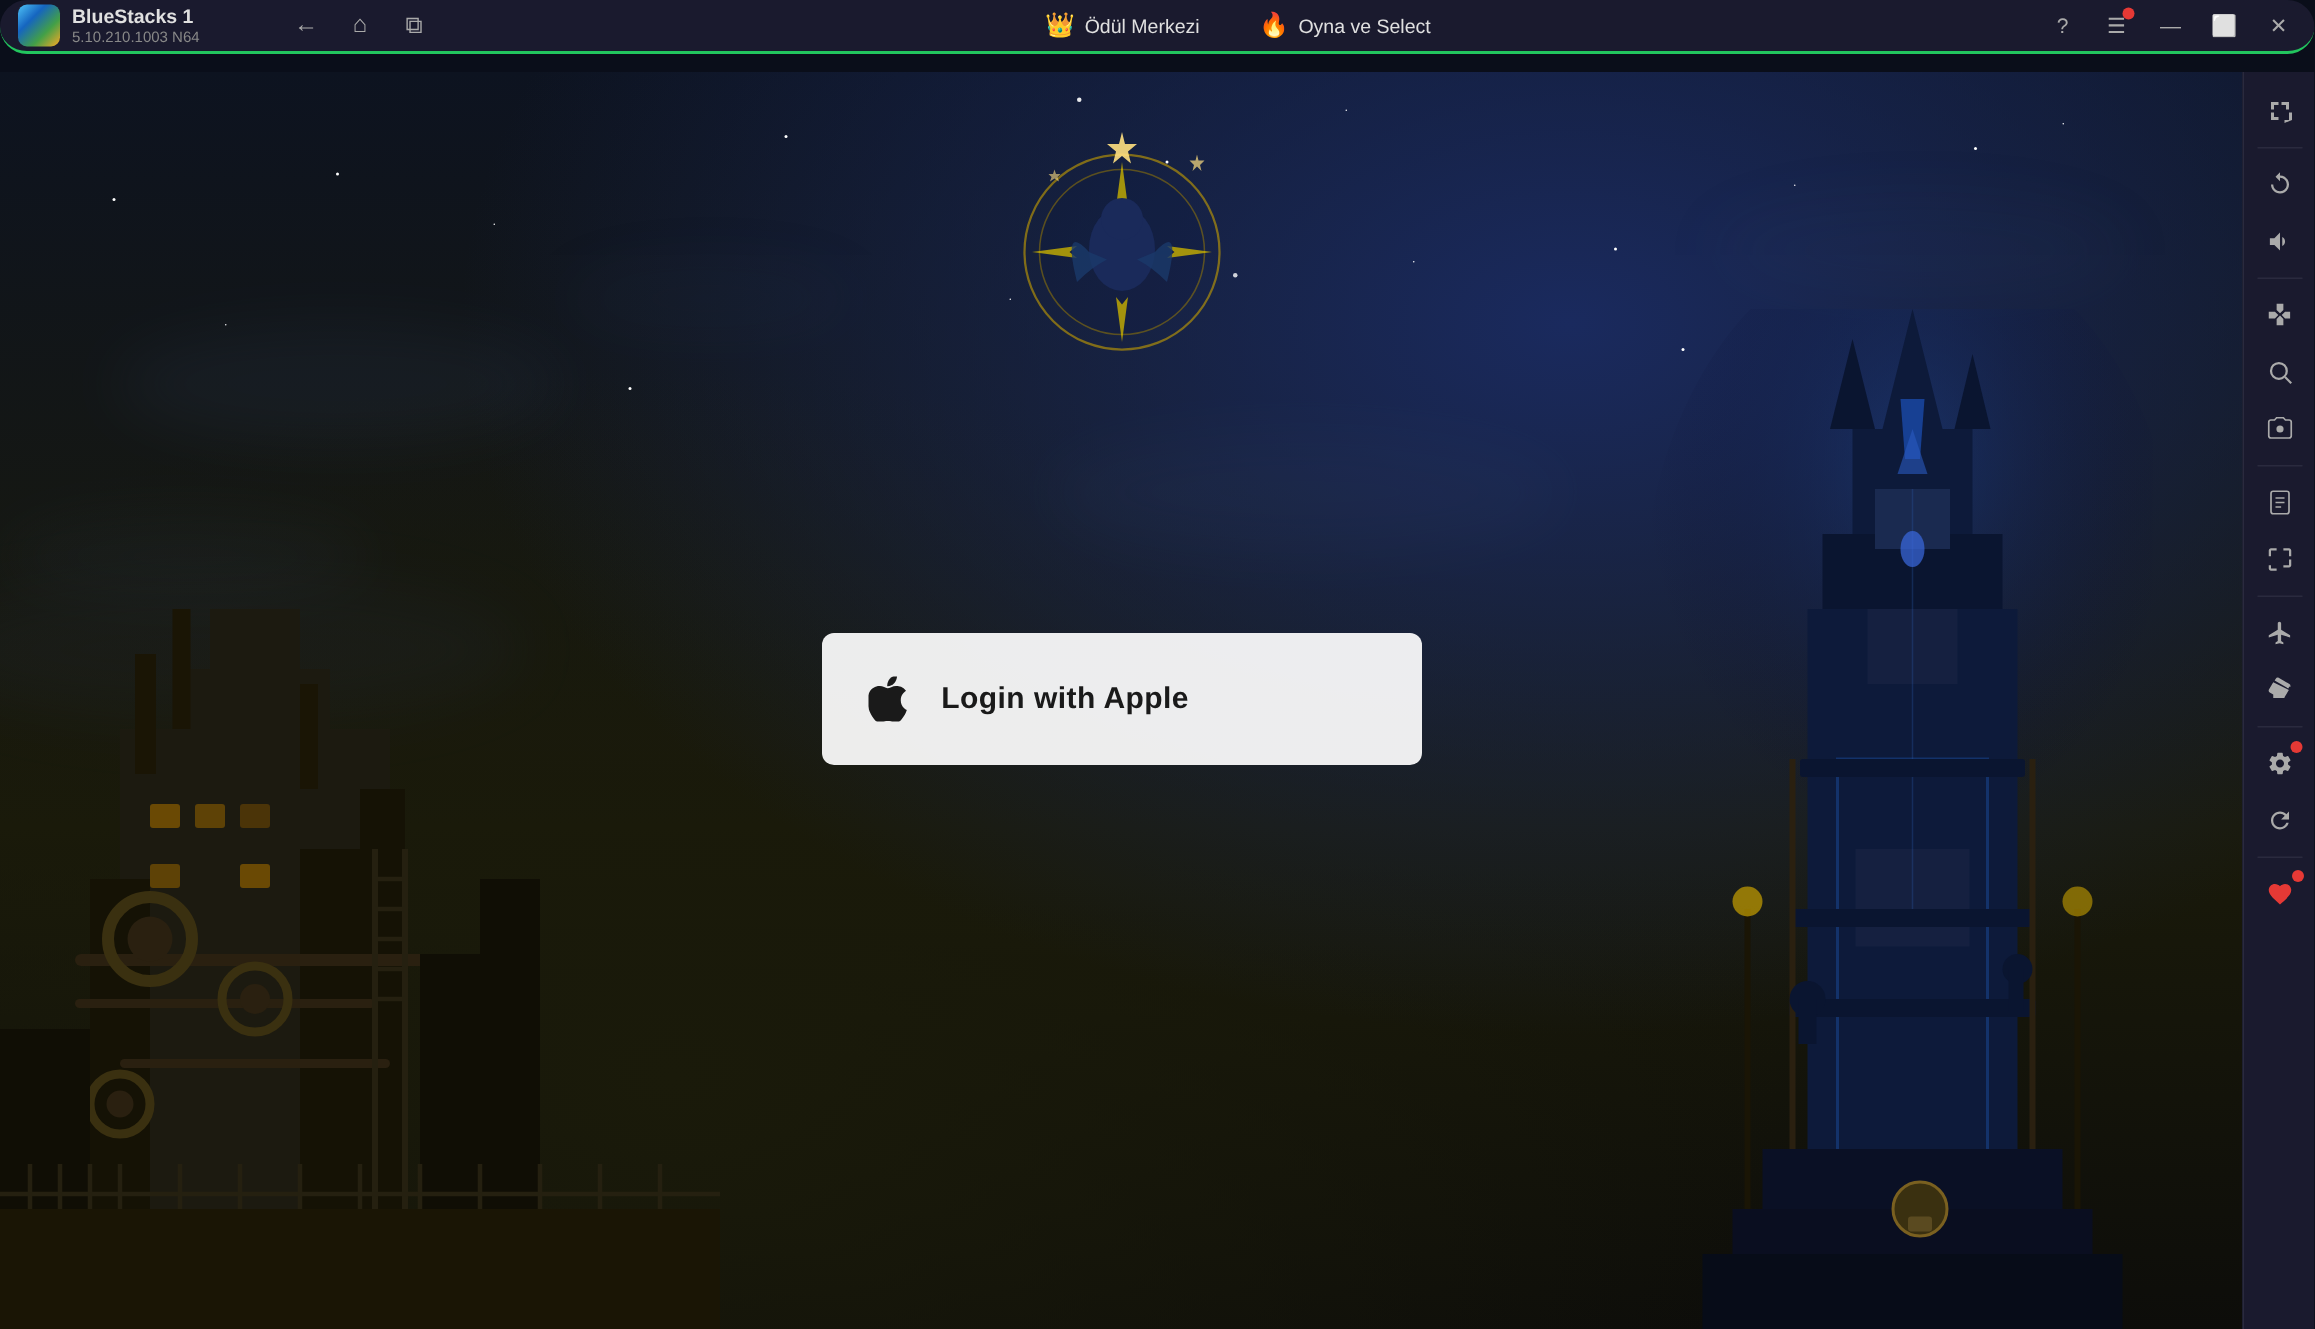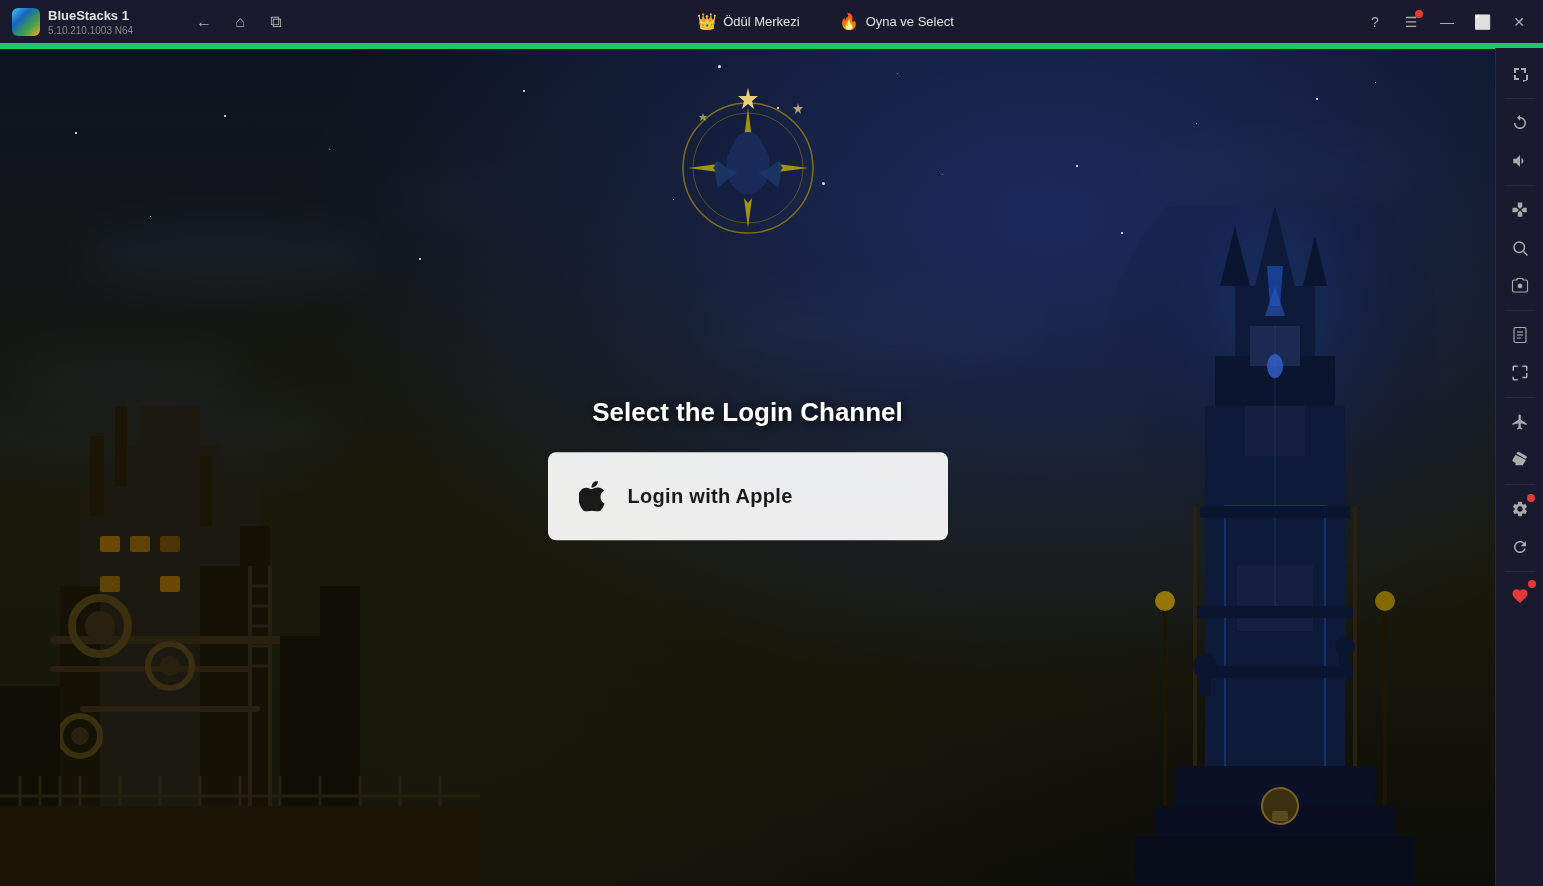--- a/index.html
+++ b/index.html
@@ -9,26 +9,27 @@
       overflow: hidden;
       font-family: -apple-system, BlinkMacSystemFont, 'Segoe UI', sans-serif;
       background: #0a0e1a;
       position: relative;
     }
 
     
     #titlebar {
       position: absolute;
       top: 0; left: 0; right: 0;
-      height: 49px;
+      height: 36px;
       background: #1a1a2e;
       display: flex;
       align-items: center;
       z-index: 100;
-      border-bottom: 6px solid #22c55e;
+      border-bottom: 2px solid #22c55e;
+      border-radius: 21px;
     }
     #titlebar .logo-area {
       display: flex;
       align-items: center;
       gap: 8px;
       padding: 0 12px;
       min-width: 180px;
     }
     #titlebar .logo-icon {
       width: 28px;
@@ -474,21 +475,20 @@
     <polygon points="35,35 36,38 39,38 37,40 38,43 35,41 32,43 33,40 31,38 34,38" fill="#ffe080" opacity="0.6"></polygon>
 
     <ellipse cx="80" cy="88" rx="22" ry="28" fill="#1a2a5a"></ellipse>
     <circle cx="80" cy="68" r="14" fill="#1a2a5a"></circle>
 
     <path d="M 58 90 Q 40 70 50 110 Q 60 100 70 95 Z" fill="#1a3a6a" opacity="0.8"></path>
     <path d="M 102 90 Q 120 70 110 110 Q 100 100 90 95 Z" fill="#1a3a6a" opacity="0.8"></path>
   </svg>
 
   <div id="login-panel">
-    <div class="login-title">Select the Login Channel</div>
 
     <button class="login-btn">
       <div class="btn-icon">
         <svg width="26" height="30" viewBox="0 0 26 30" xmlns="http://www.w3.org/2000/svg">
           <path d="M21.5 15.8c0-4.2 3.4-6.2 3.5-6.3-1.9-2.8-4.9-3.2-6-3.2-2.5-0.3-5 1.5-6.3 1.5-1.3 0-3.3-1.5-5.4-1.4-2.8 0-5.3 1.6-6.7 4.1-2.9 5-0.7 12.4 2 16.4 1.4 2 3 4.1 5.1 4 2.1-0.1 2.8-1.3 5.3-1.3 2.5 0 3.1 1.3 5.3 1.3 2.2 0 3.6-2 5-4 1.6-2.3 2.2-4.5 2.2-4.6-0.1-0.1-4-1.6-4-6.5z" fill="#1a1a1a"></path>
           <path d="M17.3 4.3c1.1-1.4 1.9-3.3 1.7-5.3-1.6 0.1-3.6 1.1-4.8 2.5-1 1.2-1.9 3.1-1.7 5 1.8 0.1 3.7-0.9 4.8-2.2z" fill="#1a1a1a"></path>
         </svg>
       </div>
       <span class="login-btn-text">Login with Apple</span>
     </button>

